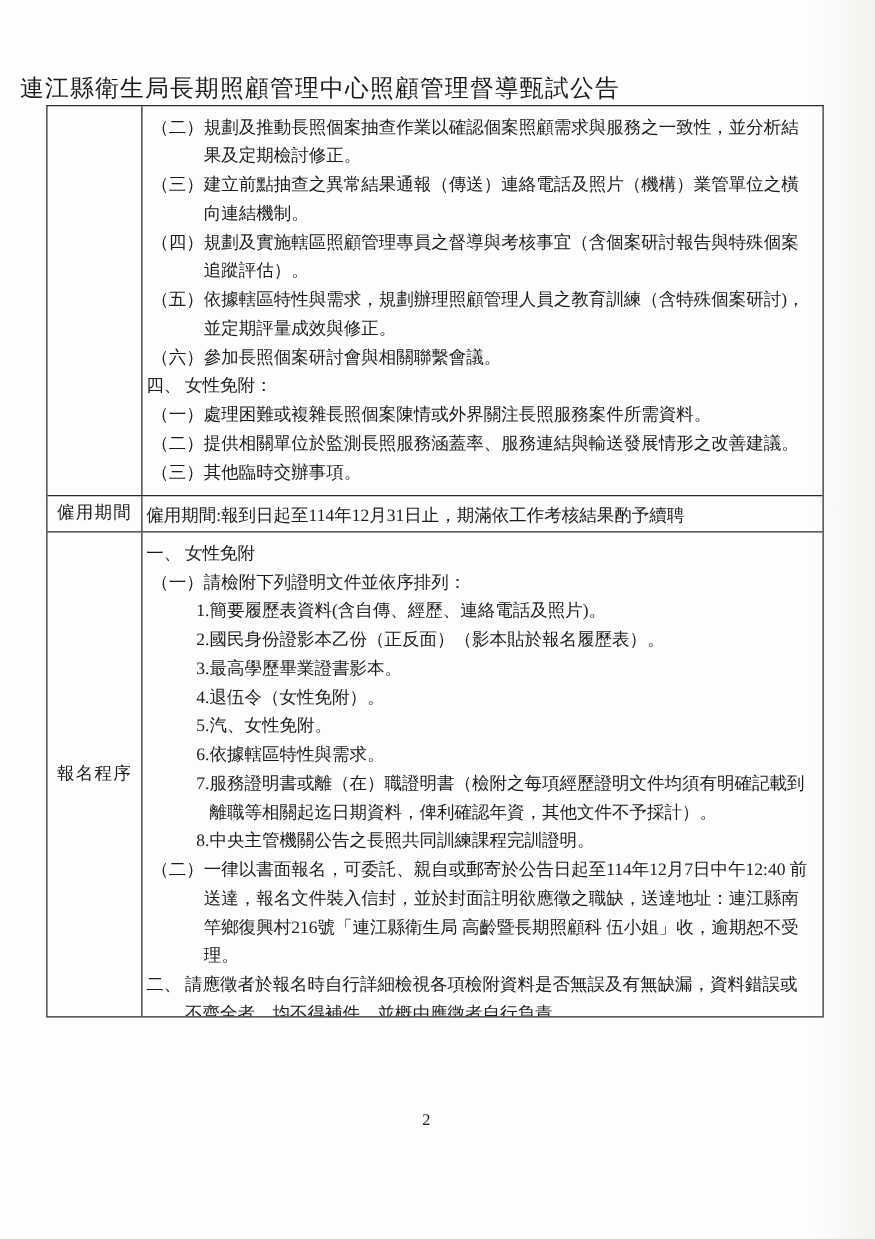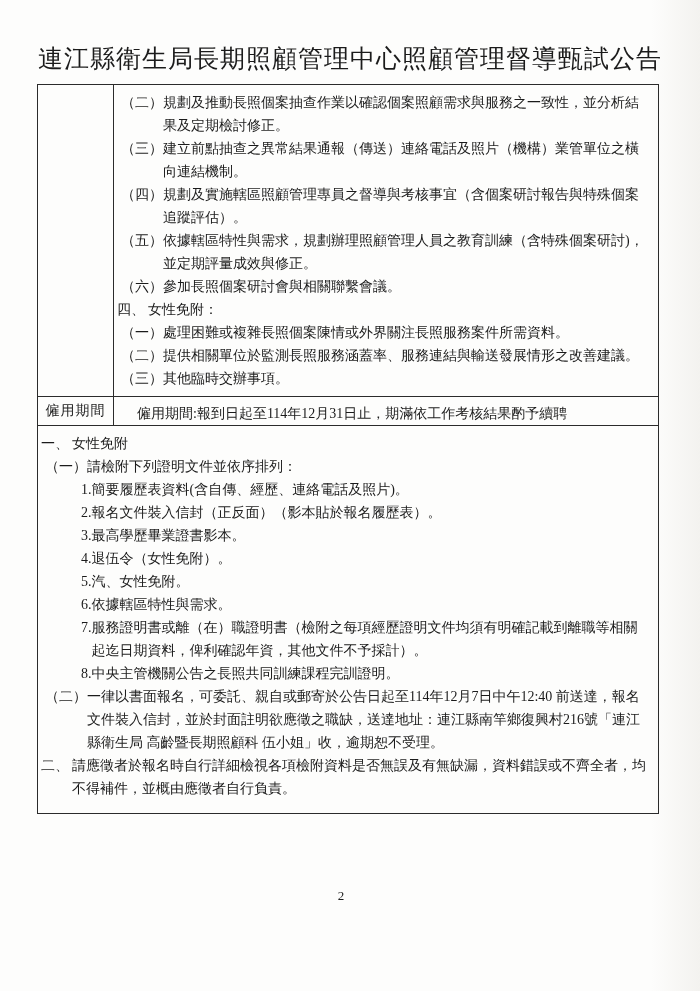--- a/index.html
+++ b/index.html
@@ -11,42 +11,42 @@
   .page{
     position:relative;
     width:700px;height:991px;
     background:linear-gradient(90deg,#fdfdfc 0%,#fdfdfc 93%,#f3f2ef 100%);
     color:#1b1b1b;
     overflow:hidden;
   }
   .doc-title{
     position:absolute;
     top:42px;left:0;right:0;
-    text-align:center;
-    font-size:25px;
+    text-align:left;
+    font-size:19px;
     font-weight:normal;
     letter-spacing:1px;
-    margin:0;
+    margin:16px;
   }
   .doc-table{
     position:absolute;
     left:37px;top:84px;
     width:622px;
     border:1px solid #2b2b2b;
     box-sizing:border-box;
     display:flex;
     flex-direction:column;
   }
   .row{
     display:flex;
     box-sizing:border-box;
   }
   .row + .row{border-top:1px solid #2b2b2b;}
   .row-1{height:311px;}
-  .row-2{height:29px;gap:20px;}
+  .row-2{height:29px;}
   .row-3{height:388px;}
   .row-4{height:40px;}
   .label-cell{
     width:76px;
     flex:0 0 76px;
     border-right:1px solid #2b2b2b;
     box-sizing:border-box;
     display:flex;
     flex-direction:column;
     align-items:center;
@@ -142,36 +142,39 @@
           <span>僱用期間</span>
         </div>
       <div class="content-cell center">
         <div class="line indent-top">
             <span class="text">僱用期間:報到日起至114年12月31日止，期滿依工作考核結果酌予續聘</span>
           </div>
       </div>
     </div>
 
     <div class="row row-3">
+      <div class="label-cell">
+          <span>報名程序</span>
+        </div>
       <div class="content-cell">
         <div class="line indent-top">
             <span class="marker">一、</span>
             <span class="text">女性免附</span>
           </div>
         <div class="line indent-sub">
             <span class="marker">（一）</span>
             <span class="text">請檢附下列證明文件並依序排列：</span>
           </div>
         <div class="line indent-num">
             <span class="marker">1.</span>
             <span class="text">簡要履歷表資料(含自傳、經歷、連絡電話及照片)。</span>
           </div>
         <div class="line indent-num">
             <span class="marker">2.</span>
-            <span class="text">報名文件裝入信封（正反面）（影本貼於報名履歷表）。</span>
+            <span class="text">國民身份證影本乙份（正反面）（影本貼於報名履歷表）。</span>
           </div>
         <div class="line indent-num">
             <span class="marker">3.</span>
             <span class="text">最高學歷畢業證書影本。</span>
           </div>
         <div class="line indent-num">
             <span class="marker">4.</span>
             <span class="text">退伍令（女性免附）。</span>
           </div>
         <div class="line indent-num">

